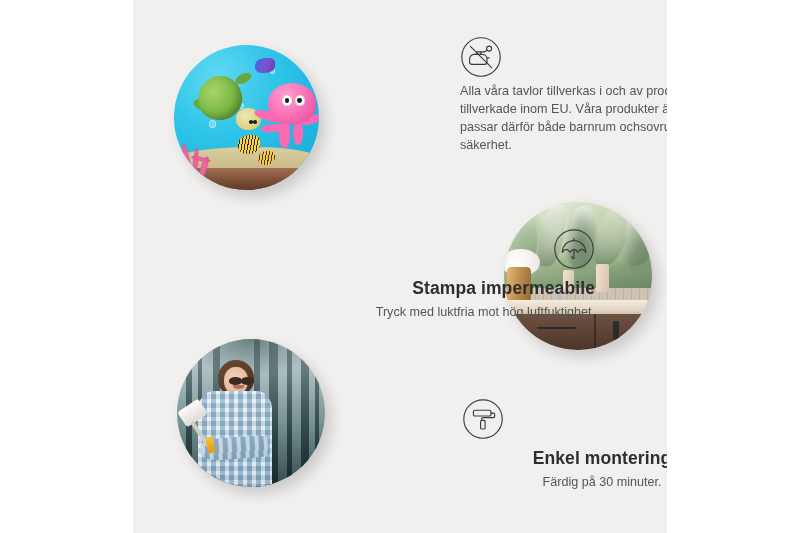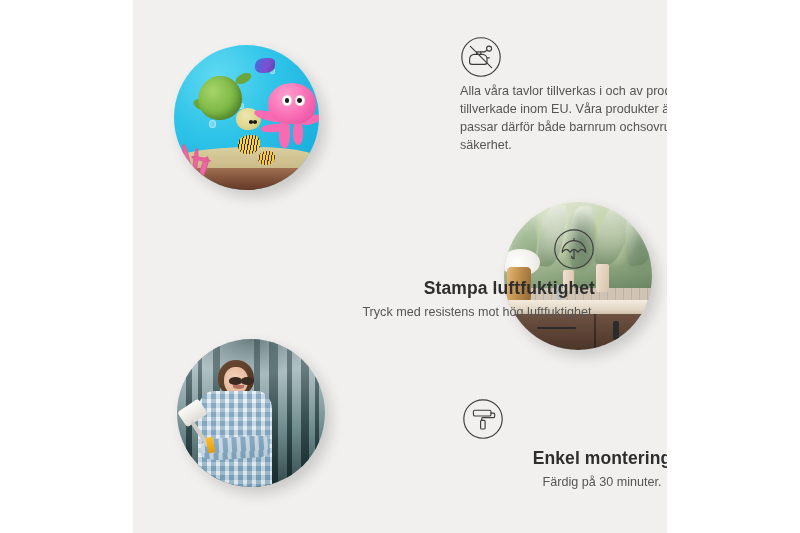--- a/index.html
+++ b/index.html
@@ -426,22 +426,22 @@
       <span class="icon-wrap">
         <svg viewBox="0 0 42 42" xmlns="http://www.w3.org/2000/svg" fill="none" stroke="#3c3c3c" stroke-width="1.15" stroke-linecap="round" stroke-linejoin="round">
           <circle cx="21" cy="21" r="19.2"></circle>
           <path d="M9.3 24.3a11.7 11.7 0 0 1 23.4 0"></path>
           <path d="M9.3 24.3c1.3-2 2.6-3 3.9-3s2.6 1 3.9 3c1.3-2 2.6-3 3.9-3s2.6 1 3.9 3c1.3-2 2.6-3 3.9-3s2.6 1 3.9 3"></path>
           <path d="M21 21.3v9.3"></path>
           <path d="M21 30.6a2.3 2.3 0 0 1-2.3-2.3"></path>
           <path d="M21 12.6v-2.2"></path>
         </svg>
       </span>
-      <h2>Stampa luftfuktighet</h2>
-      <p>Tryck med resistens mot hög luftfuktighet.</p>
+      <h2>Stampa impermeabile</h2>
+      <p>Tryck med luktfria mot hög luftfuktighet.</p>
     </div>
 
     <div class="feature f-mount">
       <span class="icon-wrap">
         <svg viewBox="0 0 42 42" xmlns="http://www.w3.org/2000/svg" fill="none" stroke="#3c3c3c" stroke-width="1.15" stroke-linecap="round" stroke-linejoin="round">
           <circle cx="21" cy="21" r="19.2"></circle>
           <rect x="11.4" y="12.2" width="17.6" height="5.8" rx="1.6"></rect>
           <path d="M29"></path>
           <path d="M29 15.1h2.4a1.3 1.3 0 0 1 1.3 1.3v1.9a1.3 1.3 0 0 1-1.3 1.3h-10.4a1.3 1.3 0 0 0-1.3 1.3v1.3"></path>
           <rect x="18.6" y="22.4" width="4.5" height="8.6" rx="1.1"></rect>

